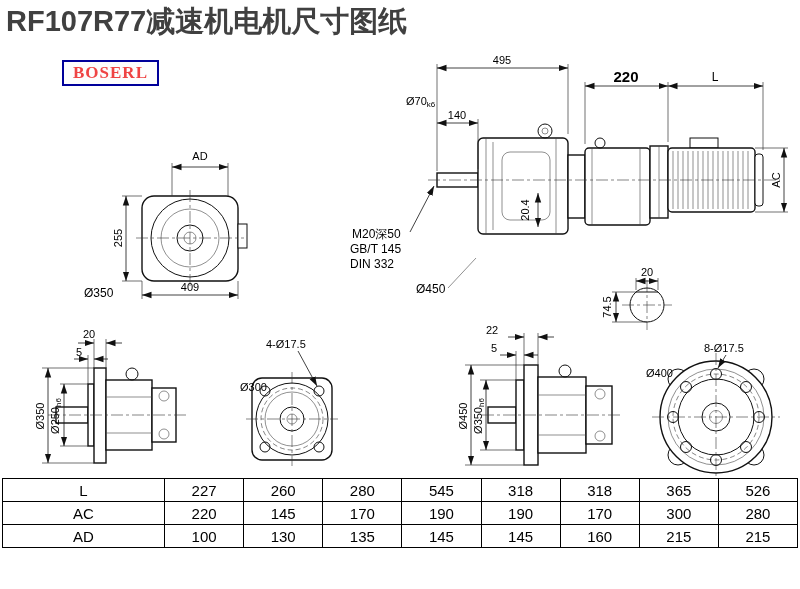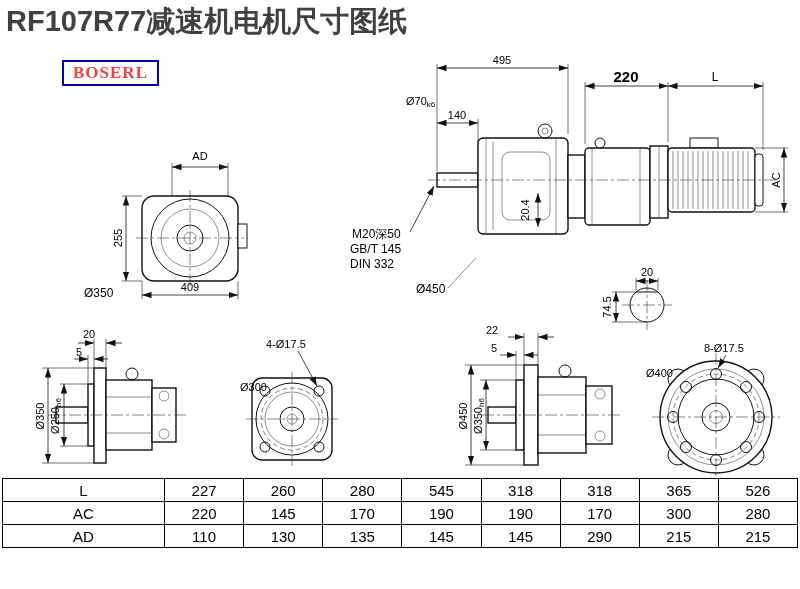--- a/index.html
+++ b/index.html
@@ -272,23 +272,23 @@
       <td>145</td>
       <td>170</td>
       <td>190</td>
       <td>190</td>
       <td>170</td>
       <td>300</td>
       <td>280</td>
     </tr>
     <tr>
       <td>AD</td>
-      <td>110</td>
+      <td>100</td>
       <td>130</td>
       <td>135</td>
       <td>145</td>
       <td>145</td>
-      <td>290</td>
+      <td>160</td>
       <td>215</td>
       <td>215</td>
     </tr>
   </tbody>
 </table>
 
 </body></html>

